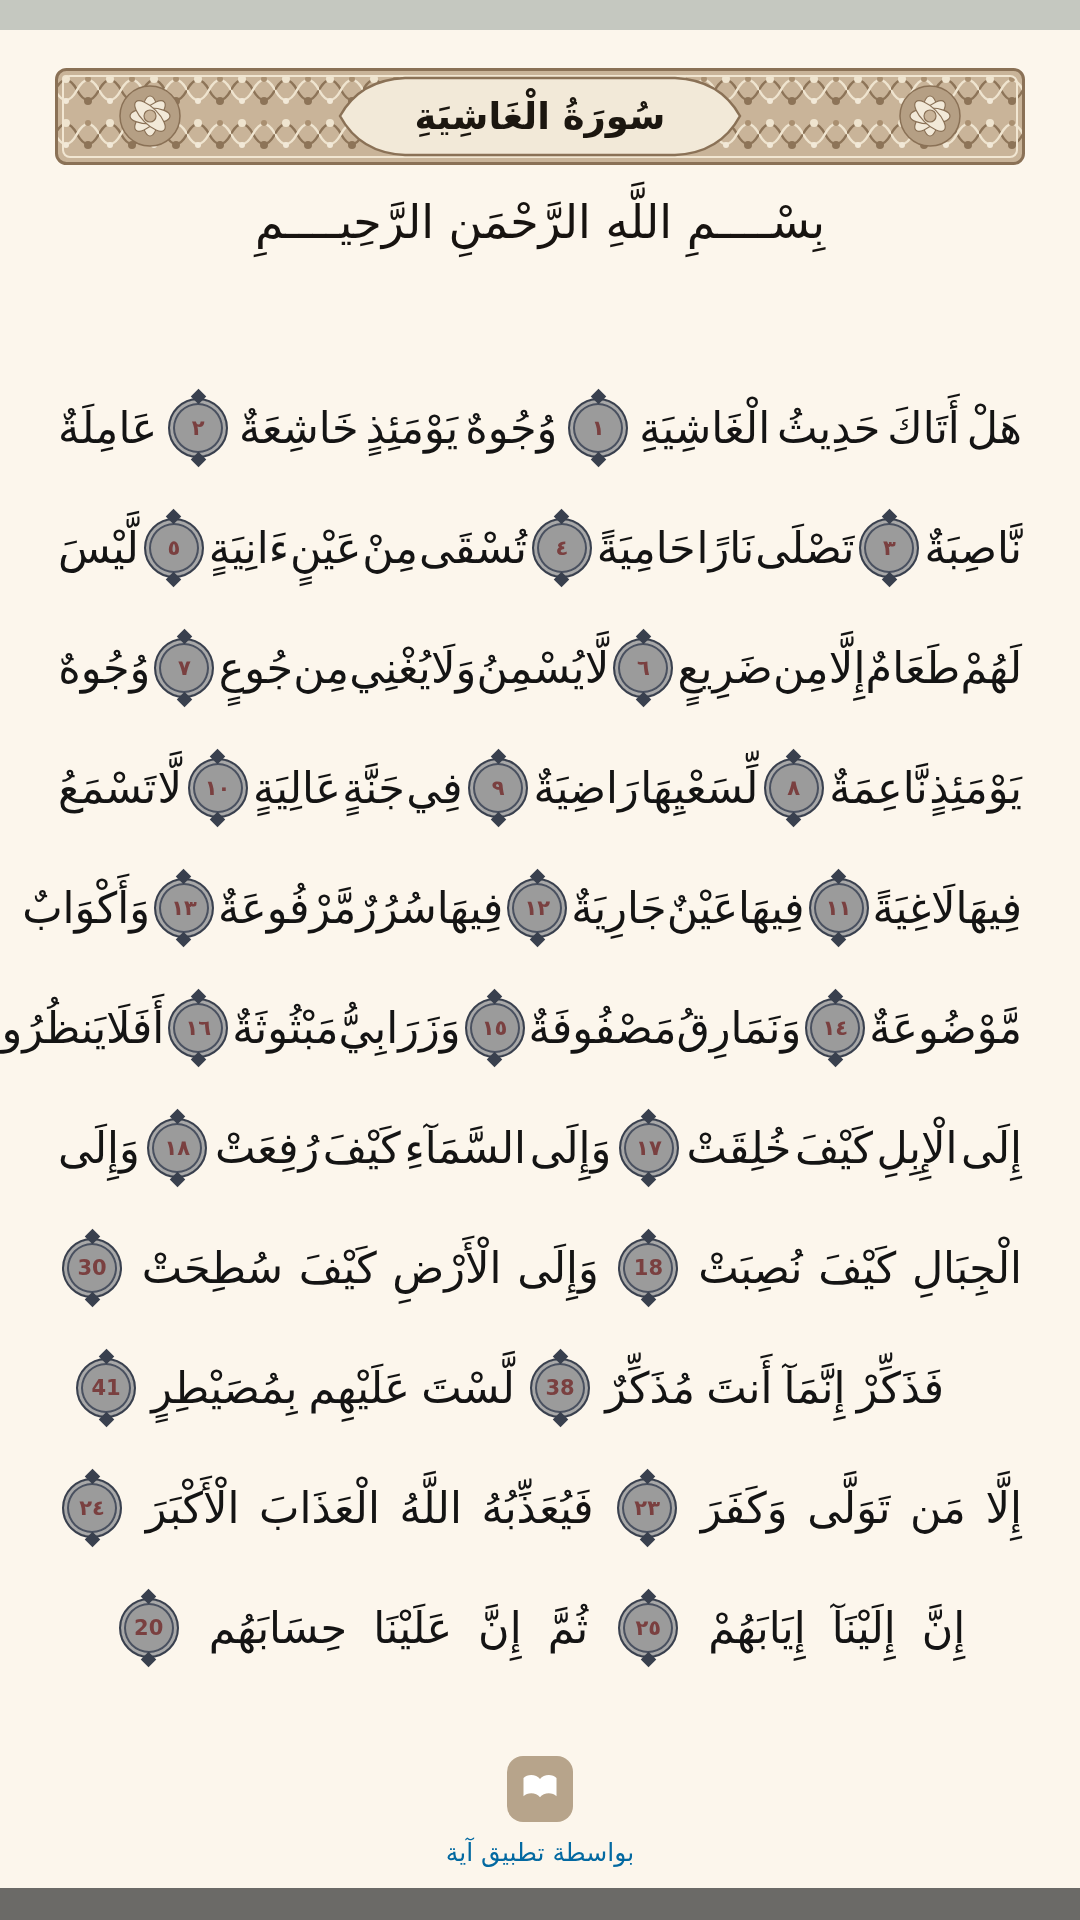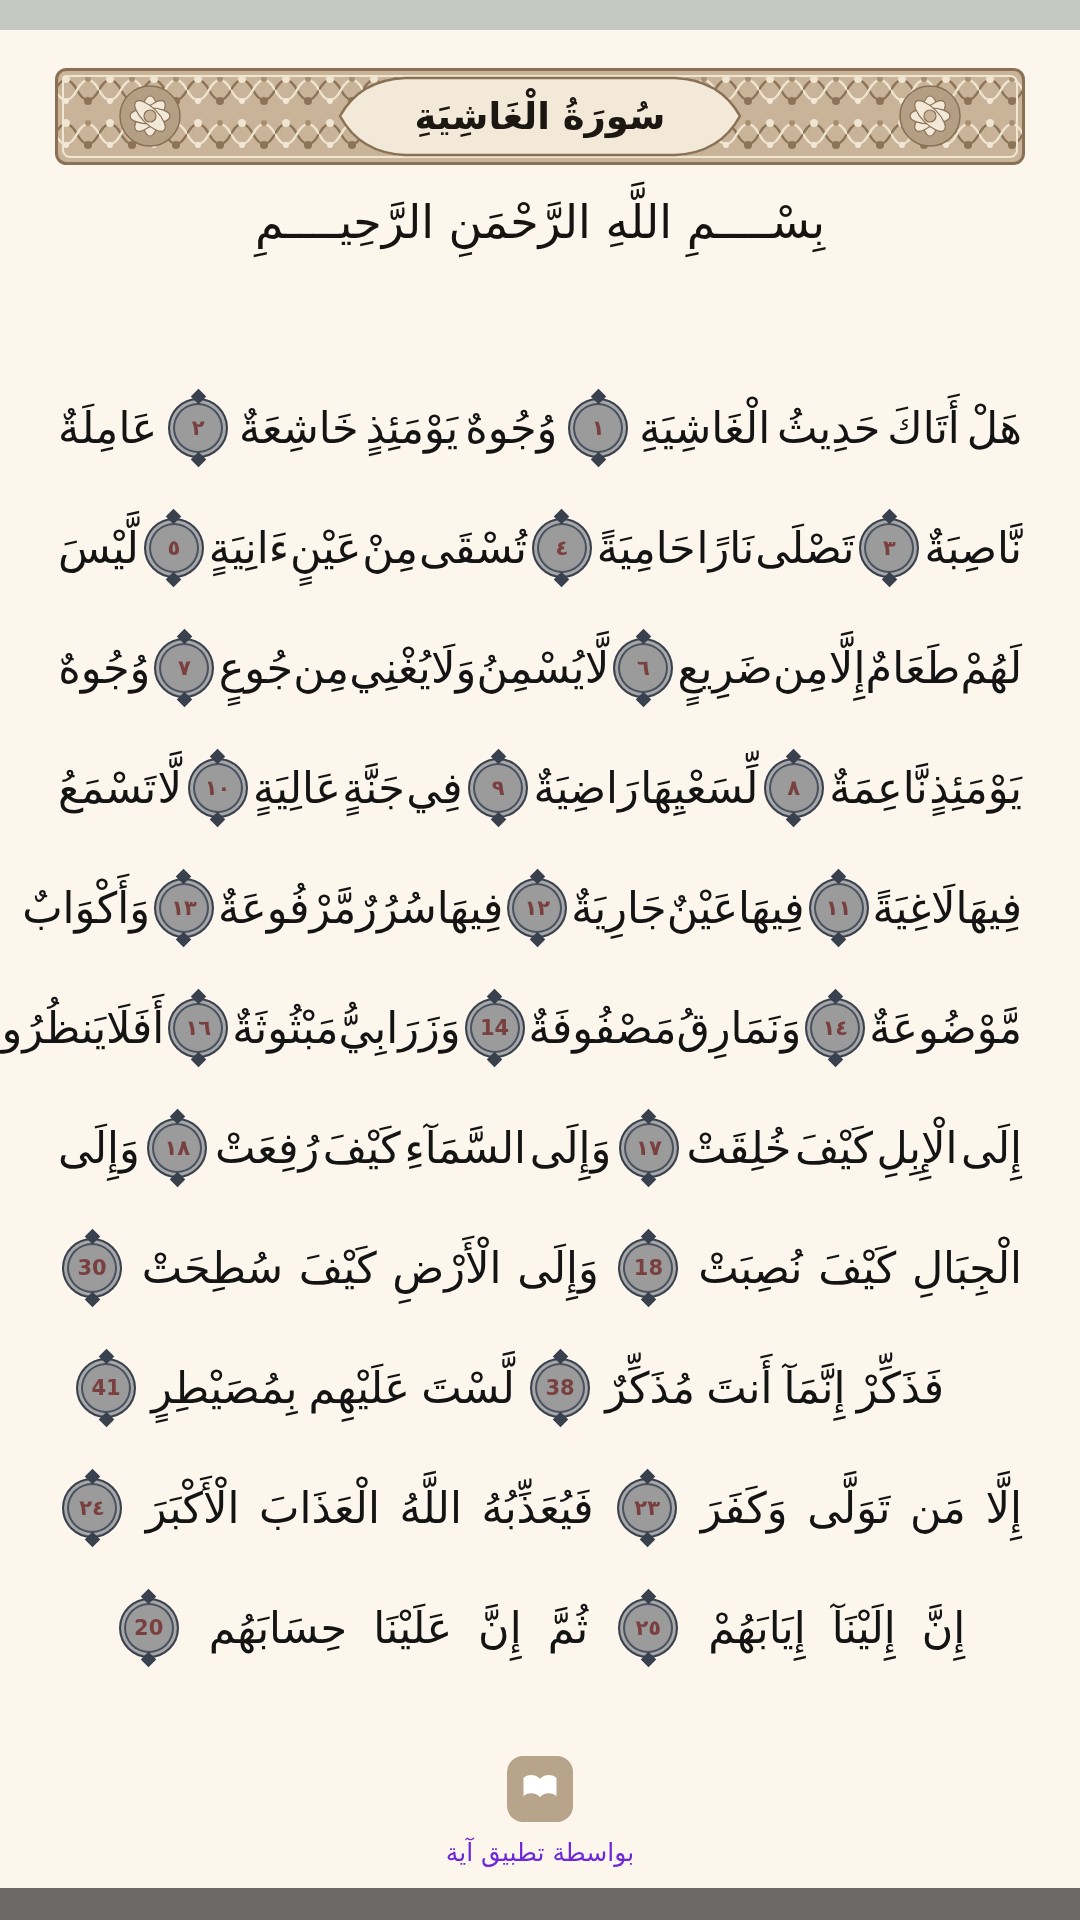--- a/index.html
+++ b/index.html
@@ -50,21 +50,21 @@
   .verse-marker::after{bottom:-9px;}
   .verse-num{font-size:21px;font-weight:bold;color:#7a4040;line-height:1;}
 
   
   .footer-icon{
     position:absolute;left:507px;top:1756px;width:66px;height:66px;border-radius:16px;
     background:#b7a48b;display:flex;align-items:center;justify-content:center;
   }
   .footer-caption{
     position:absolute;top:1838px;left:0;width:1080px;text-align:center;
-    font-size:25px;color:#6d28d9;
+    font-size:25px;color:#0369a1;
   }
 </style>
 </head>
 <body>
 
 <div class="page">
 
   <div class="top-bar"></div>
 
   <div class="ornament-wrap">
@@ -210,21 +210,21 @@
         <span class="word">وَأَكْوَابٌ</span>
       </div>
       <div class="verse-line">
         <span class="word">مَّوْضُوعَةٌ</span>
         <span class="verse-marker">
           <span class="verse-num">١٤</span>
         </span>
         <span class="word">وَنَمَارِقُ</span>
         <span class="word">مَصْفُوفَةٌ</span>
         <span class="verse-marker">
-          <span class="verse-num">14</span>
+          <span class="verse-num">١٥</span>
         </span>
         <span class="word">وَزَرَابِيُّ</span>
         <span class="word">مَبْثُوثَةٌ</span>
         <span class="verse-marker">
           <span class="verse-num">١٦</span>
         </span>
         <span class="word">أَفَلَا</span>
         <span class="word">يَنظُرُونَ</span>
       </div>
       <div class="verse-line">

